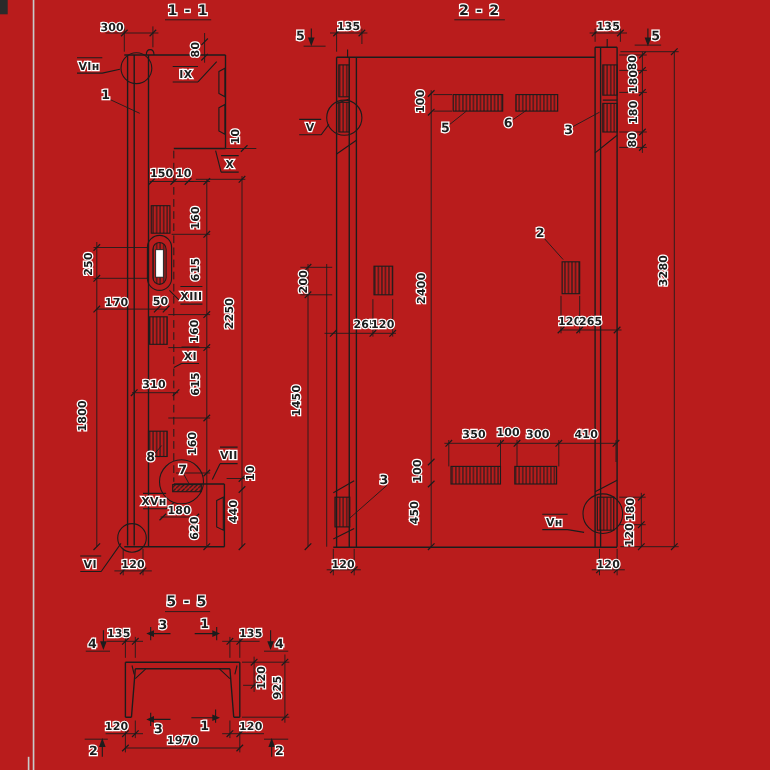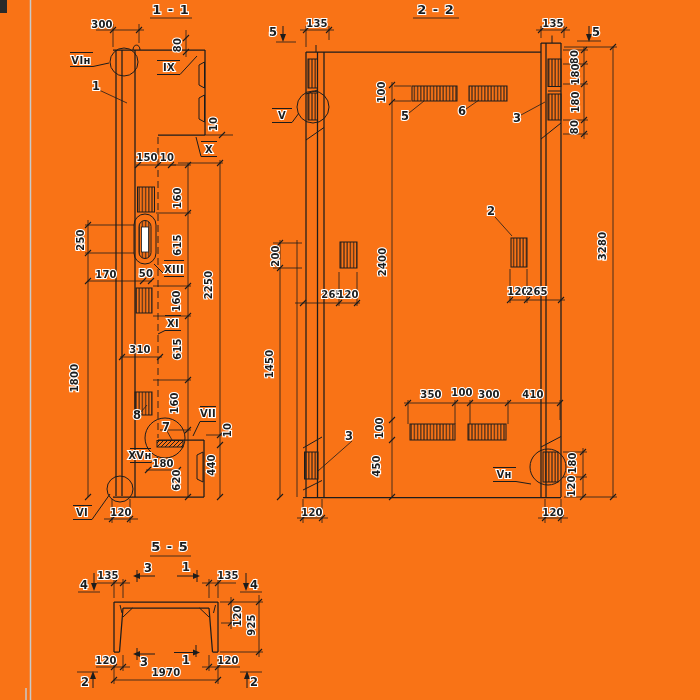--- a/index.html
+++ b/index.html
@@ -1,16 +1,16 @@
 <!DOCTYPE html>
 <html><head>
 <meta charset="utf-8">
 <style>
   html,body{margin:0;padding:0;background:#fff;}
-  .stage{position:relative;width:700px;height:700px;background:#f97316;overflow:hidden;
+  .stage{position:relative;width:700px;height:700px;background:#b91c1c;overflow:hidden;
          font-family:"DejaVu Sans",sans-serif;}
   svg{position:absolute;left:0;top:0;}
   text{fill:#1c1c1c;font-family:"DejaVu Sans",sans-serif;font-weight:bold;
        paint-order:stroke;stroke:#ffffff;stroke-width:2.2px;}
   .t-dim{font-size:10px;letter-spacing:.2px;}
   .t-part{font-size:11.5px;}
   .t-node{font-size:10px;letter-spacing:.3px;}
   .t-title{font-size:13px;letter-spacing:1px;}
   .ln-main{stroke:#1c1c1c;stroke-width:1.25;fill:none;}
   .ln-med{stroke:#1c1c1c;stroke-width:1;fill:none;}

